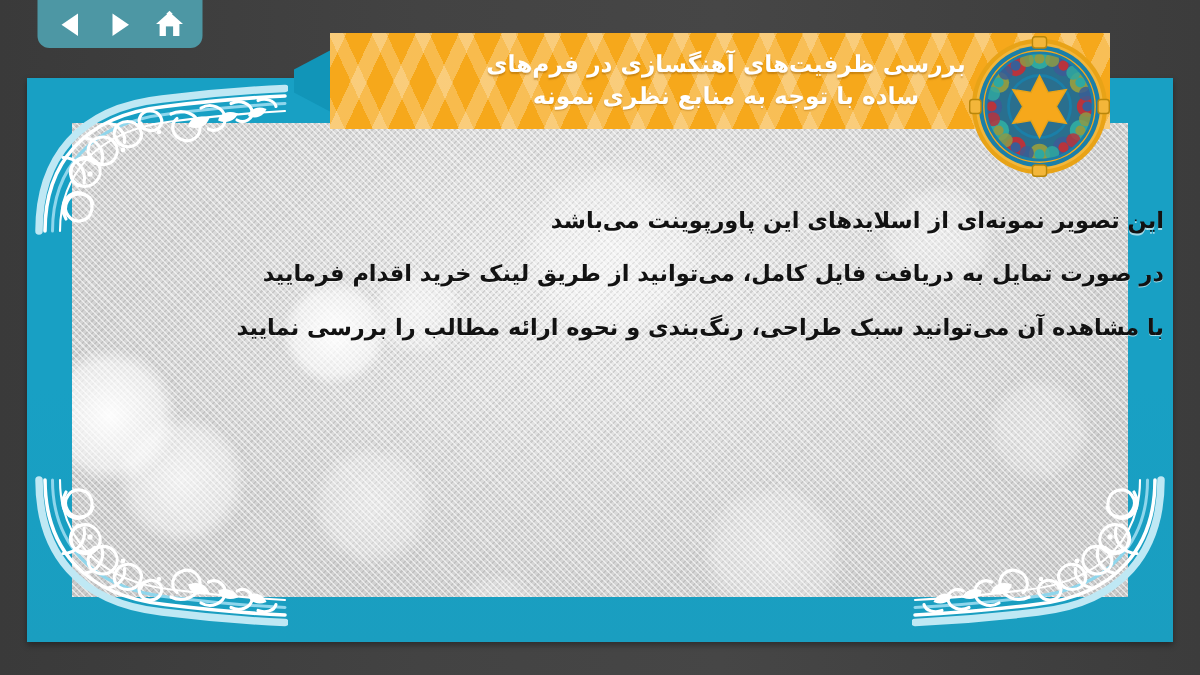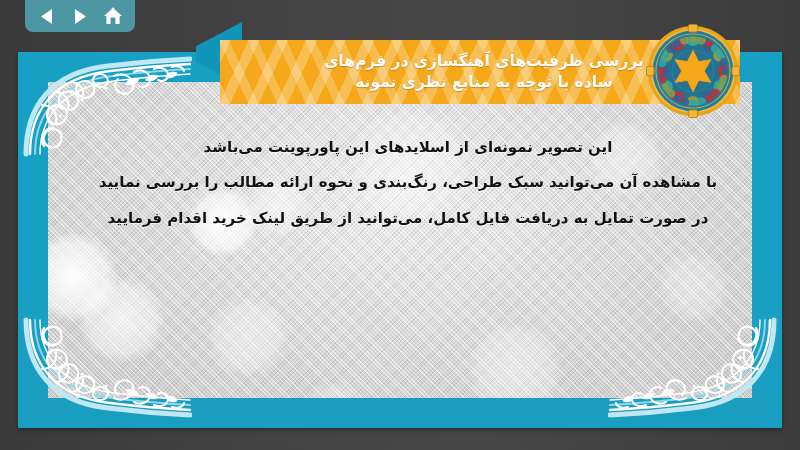--- a/index.html
+++ b/index.html
@@ -55,21 +55,20 @@
   .ribbon-wrap{position:absolute;left:196px;top:22px;height:64px;right:60px;}
   .ribbon-tail{
     position:absolute;left:0;top:0;width:46px;height:64px;
     background:#1195b8;
     clip-path:polygon(100% 0,100% 100%,0 62%,0 38%);
   }
   .ribbon{
     position:absolute;left:24px;top:0;right:0;height:64px;
     background:#f6a81b;
     overflow:hidden;
-    margin-top:18px;
   }
   .ribbon .pattern{position:absolute;inset:0;
     background-image:repeating-linear-gradient(115deg,
         rgba(255,255,255,.26) 0 10px,
         rgba(255,255,255,0) 10px 26px);
   }
   .ribbon .pattern2{position:absolute;inset:0;
     background-image:repeating-linear-gradient(65deg,
         rgba(255,255,255,.22) 0 9px,
         rgba(255,255,255,0) 9px 26px);
@@ -85,21 +84,21 @@
     white-space:nowrap;
   }
   .title span{display:block;}
 
   
   .medallion{position:absolute;right:0px;top:2px;width:94px;height:94px;}
 
   
   .body-text{
     position:absolute;left:40px;right:24px;top:130px;
-    direction:rtl;text-align:center;
+    direction:rtl;text-align:right;
     color:#121212;
     font-family:"DejaVu Sans","Liberation Sans",sans-serif;
     font-size:15px;font-weight:700;line-height:2.35;
     text-shadow:0 1px 0 rgba(255,255,255,.6);
   }
   .body-text p{margin:0;}
 </style>
 </head>
 <body>
 
@@ -303,17 +302,17 @@
         <rect x="45" y="0.5" width="10" height="8" rx="2"></rect>
         <rect x="45" y="91.5" width="10" height="8" rx="2"></rect>
         <rect x="0.5" y="45" width="8" height="10" rx="2"></rect>
         <rect x="91.5" y="45" width="8" height="10" rx="2"></rect>
       </g>
     </svg>
   </div>
 
   <div class="body-text">
     <p>این تصویر نمونه‌ای از اسلایدهای این پاورپوینت می‌باشد</p>
+    <p>در صورت تمایل به دریافت فایل کامل، می‌توانید از طریق لینک خرید اقدام فرمایید</p>
     <p>با مشاهده آن می‌توانید سبک طراحی، رنگ‌بندی و نحوه ارائه مطالب را بررسی نمایید</p>
-    <p>در صورت تمایل به دریافت فایل کامل، می‌توانید از طریق لینک خرید اقدام فرمایید</p>
   </div>
 
 </div>
 
 </body></html>

